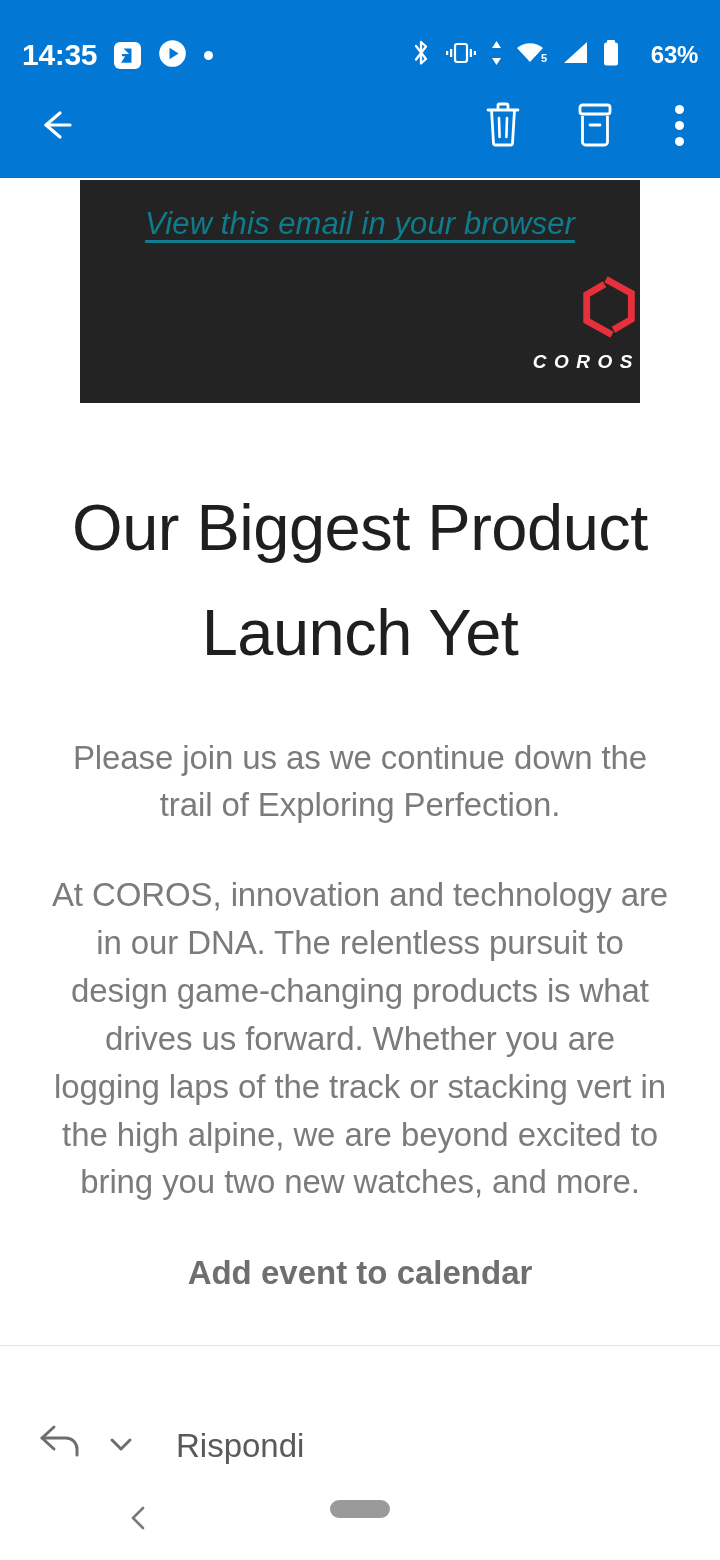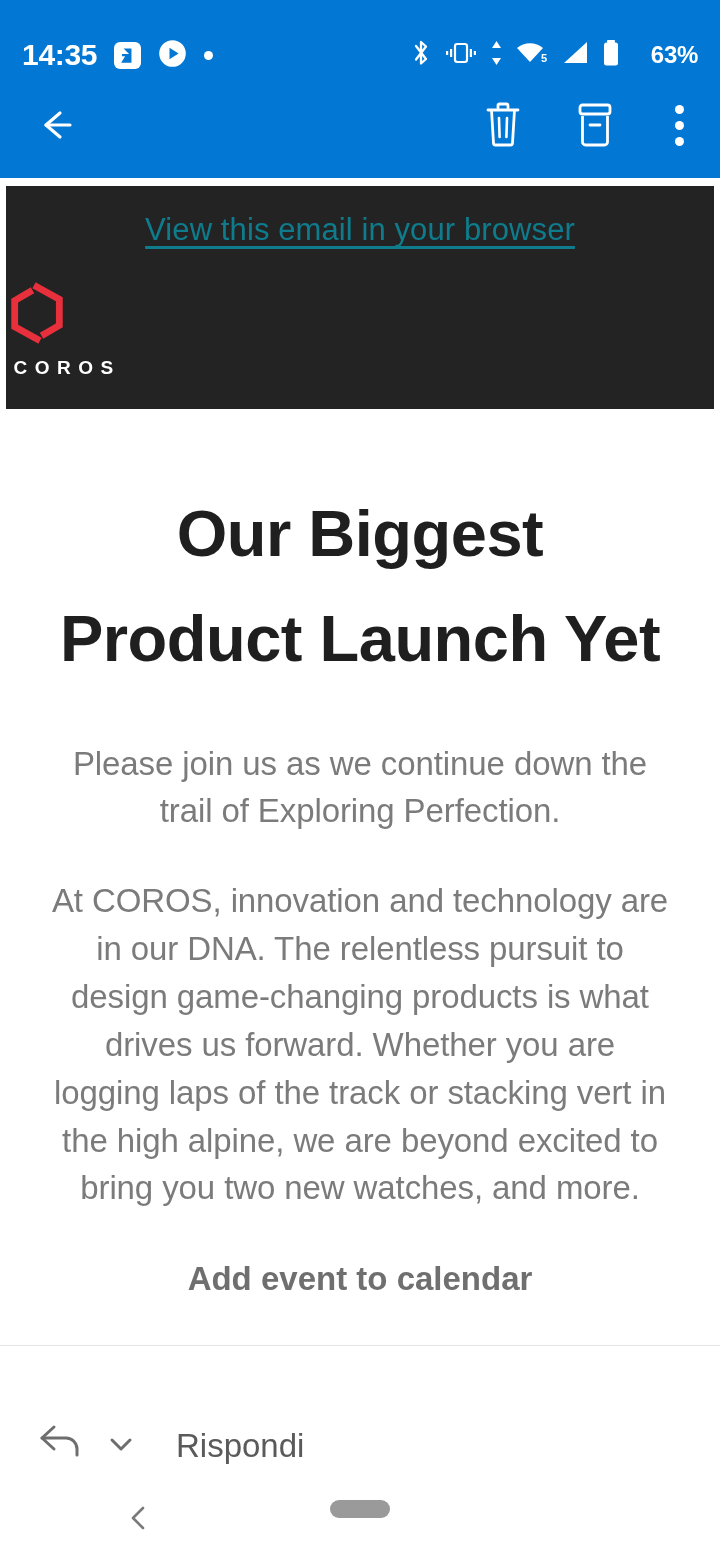--- a/index.html
+++ b/index.html
@@ -39,39 +39,39 @@
   .tb-btn { display:flex; align-items:center; justify-content:center; cursor:pointer; }
   .kebab { display:flex; flex-direction:column; gap:7px; padding:4px 10px; cursor:pointer; }
   .kebab i { display:block; width:9px; height:9px; border-radius:50%; background:#fff; }
 
   
   .mail-scroll {
     position:absolute; top:178px; left:0; width:720px; height:1167px;
     background:#fff; overflow:hidden;
   }
   .mail-hero {
-    width:708px; margin:8px auto; background:#232323;
-    padding:26px 0 30px; text-align:center;
+    width:560px; margin:2px auto; background:#232323;
+    padding:26px 0 30px; text-align:center;font-style:italic;
   }
   .browser-link {
     display:inline-block; color:#0e7c8c; font-size:31px;
     text-decoration:underline; text-underline-offset:6px;
     letter-spacing:0.1px; cursor:pointer;
   }
-  .logo-wrap { margin-top:34px; display:flex; flex-direction:column; align-items:flex-start; gap:9px; }
+  .logo-wrap { margin-top:34px; display:flex; flex-direction:column; align-items:flex-end; gap:9px; }
   .wordmark {
     color:#fff; font-size:19px; font-weight:700;
     letter-spacing:7.5px; text-indent:7.5px;
     font-family:"Liberation Sans", sans-serif;
   }
 
   .mail-content { padding:0 50px; }
   .headline {
     margin-top:72px;
-    font-size:65px; line-height:1.62; font-weight:700;
+    font-size:65px; line-height:1.62; font-weight:400;
     color:#1f1f1f; text-align:center; letter-spacing:-0.5px;
   }
   .para {
     font-size:33px; line-height:1.45; color:#7b7b7b;
     text-align:center; letter-spacing:-0.1px;
   }
   .para.p1 { margin-top:42px; }
   .para.p2 { margin-top:48px; }
   .calendar-link {
     margin-top:48px; font-size:33px; font-weight:700; color:#6f6f6f;

